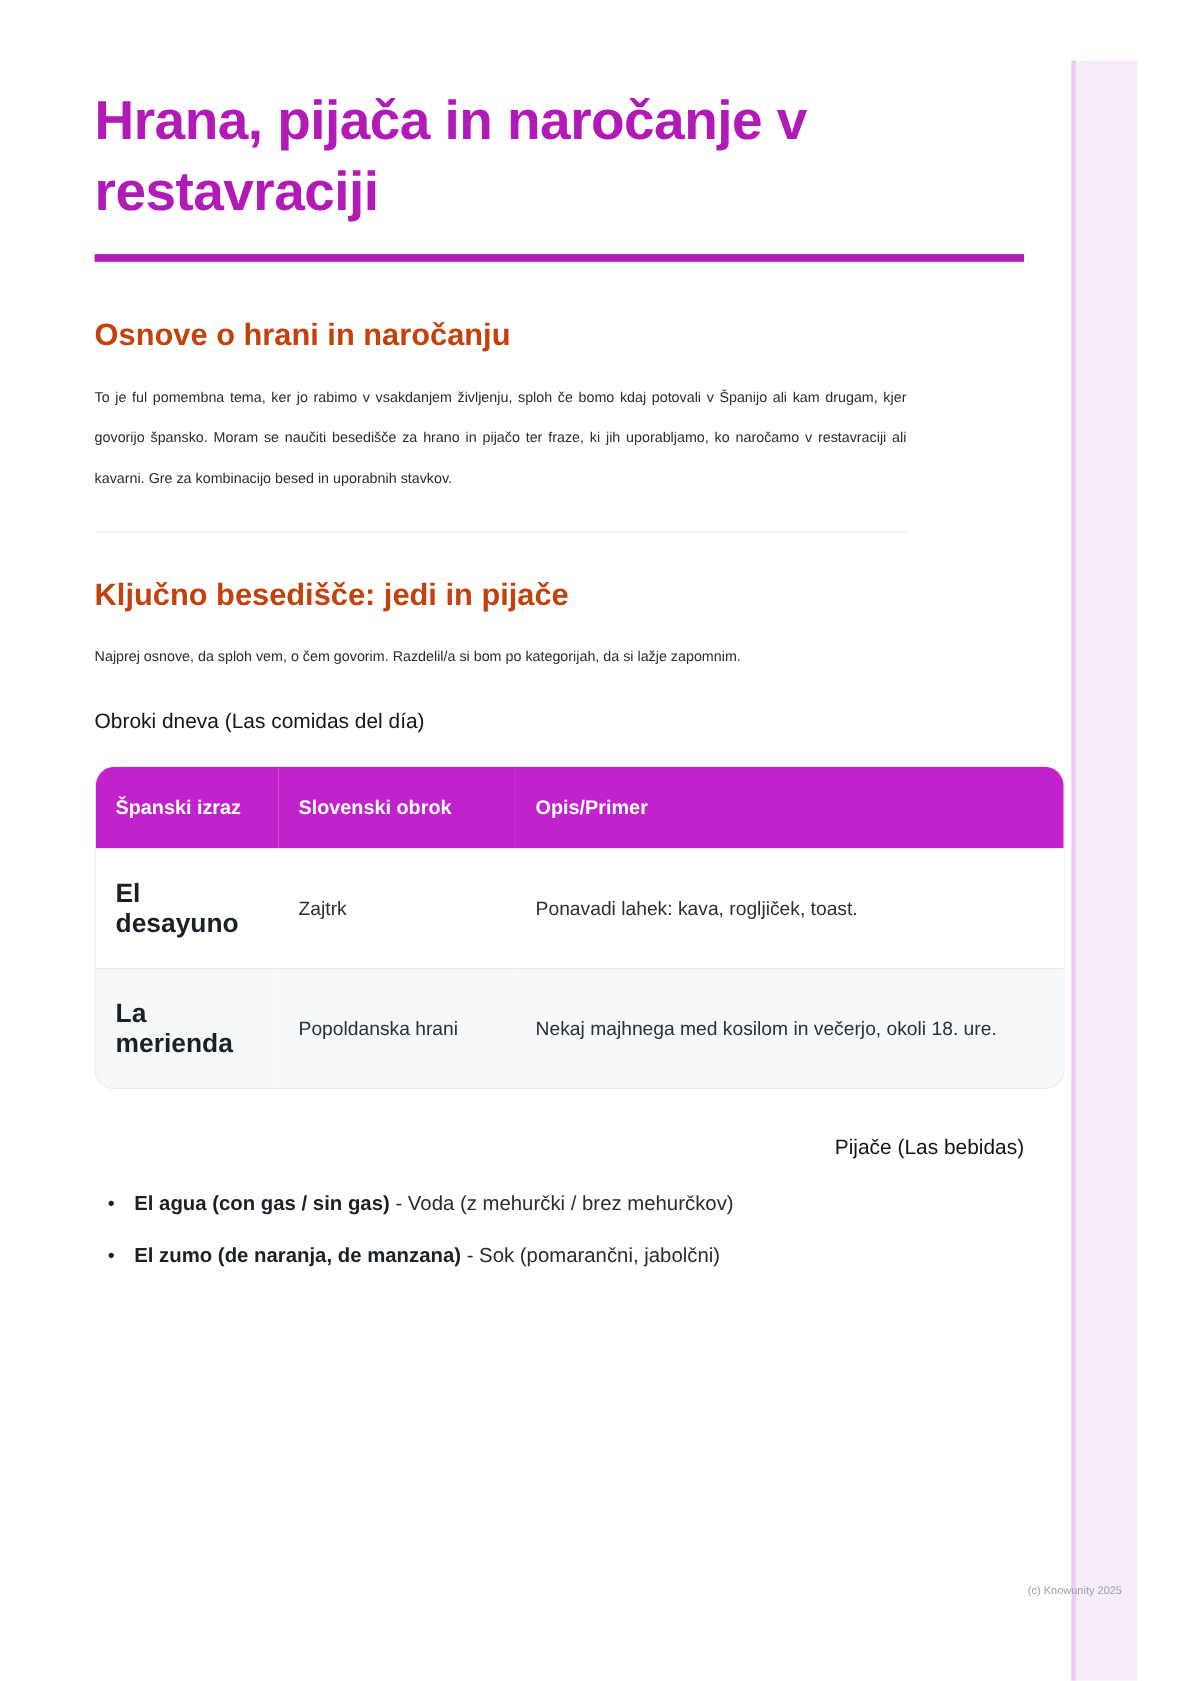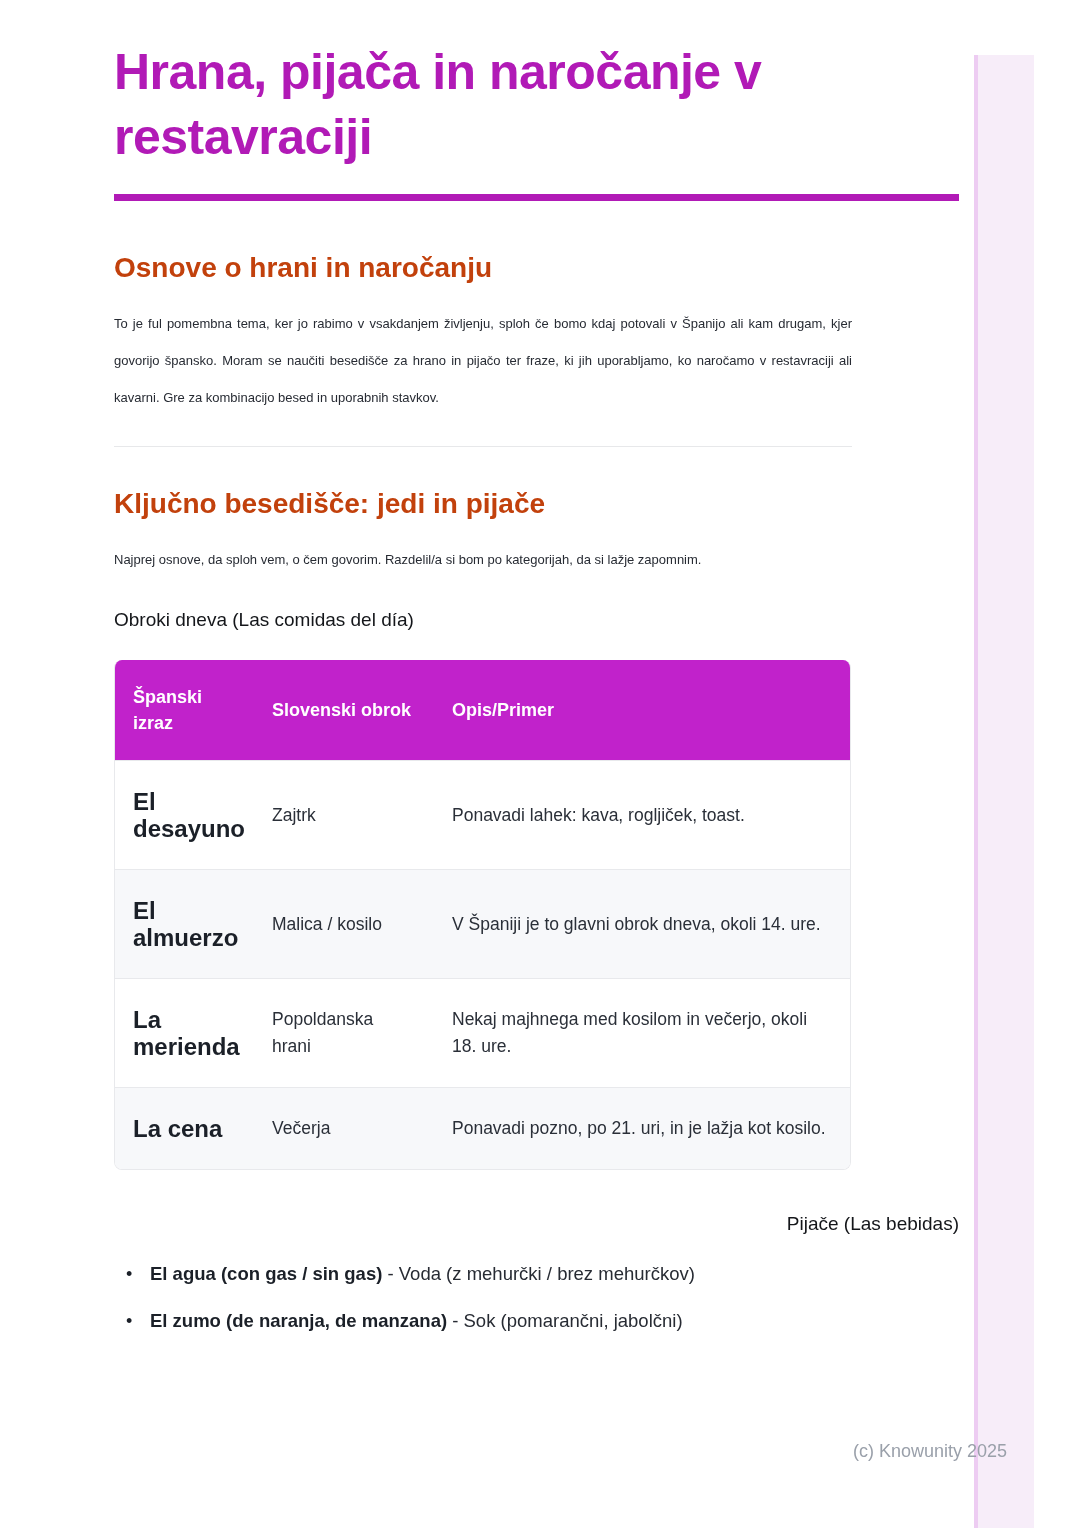--- a/index.html
+++ b/index.html
@@ -20,22 +20,22 @@
     width: 60px;
     height: 1473px;
     background: #f7edf9;
     border-left: 4px solid #edccf2;
     z-index: 0;
   }
   .content {
     position: relative;
     z-index: 1;
     width: 845px;
-    margin-left: 114px;
-    padding-top: 40px;
+    margin-left: 86px;
+    padding-top: 77px;
   }
   h1.page-title {
     font-size: 50px;
     line-height: 65px;
     font-weight: 800;
     letter-spacing: -0.5px;
     color: #b11ab6;
     width: 845px;
   }
   .title-rule {
@@ -69,25 +69,25 @@
   }
   h3.sub-heading {
     font-size: 19px;
     line-height: 24px;
     font-weight: 400;
     color: #14161a;
     margin-top: 30px;
   }
   h3.sub-heading.drinks { margin-top: 42px; text-align: right; }
   .table-wrap {
-    width: 737px;
+    width: 882px;
     margin-top: 28px;
     border: 1px solid #e8e9ec;
     border-top: 0;
-    border-radius: 8px;
+    border-radius: 18px;
     overflow: hidden;
   }
   table.meals-table {
     width: 100%;
     border-collapse: separate;
     border-spacing: 0;
     table-layout: fixed;
   }
   table.meals-table col.c1 { width: 139px; }
   table.meals-table col.c2 { width: 180px; }
@@ -134,22 +134,22 @@
     position: absolute;
     left: 12px;
     top: 0;
     font-size: 18px;
     color: #1b2028;
   }
   ul.drinks-list li strong { font-weight: 700; color: #1b2028; }
   .footer-note {
     position: absolute;
     top: 1441px;
-    right: 73px;
-    font-size: 18px;
+    right: 60px;
+    font-size: 10px;
     color: #9aa0aa;
     z-index: 2;
   }
 </style>
 </head>
 <body>
 
 <div class="side-strip"></div>
 
 <div class="content">
@@ -184,33 +184,23 @@
           <th>Opis/Primer</th>
         </tr>
       </thead>
       <tbody>
         <tr>
           <td class="es">El desayuno</td>
           <td class="sl">Zajtrk</td>
           <td class="desc">Ponavadi lahek: kava, rogljiček, toast.</td>
         </tr>
         <tr>
-          <td class="es">El almuerzo</td>
-          <td class="sl">Malica / kosilo</td>
-          <td class="desc">V Španiji je to glavni obrok dneva, okoli 14. ure.</td>
-        </tr>
-        <tr>
           <td class="es">La merienda</td>
           <td class="sl">Popoldanska hrani</td>
           <td class="desc">Nekaj majhnega med kosilom in večerjo, okoli 18. ure.</td>
-        </tr>
-        <tr>
-          <td class="es">La cena</td>
-          <td class="sl">Večerja</td>
-          <td class="desc">Ponavadi pozno, po 21. uri, in je lažja kot kosilo.</td>
         </tr>
       </tbody>
     </table>
   </div>
 
   <h3 class="sub-heading drinks">Pijače (Las bebidas)</h3>
 
   <ul class="drinks-list">
     <li>
       <span class="bullet-dot">•</span><strong>El agua (con gas / sin gas)</strong><span> - Voda (z mehurčki / brez mehurčkov)</span>

